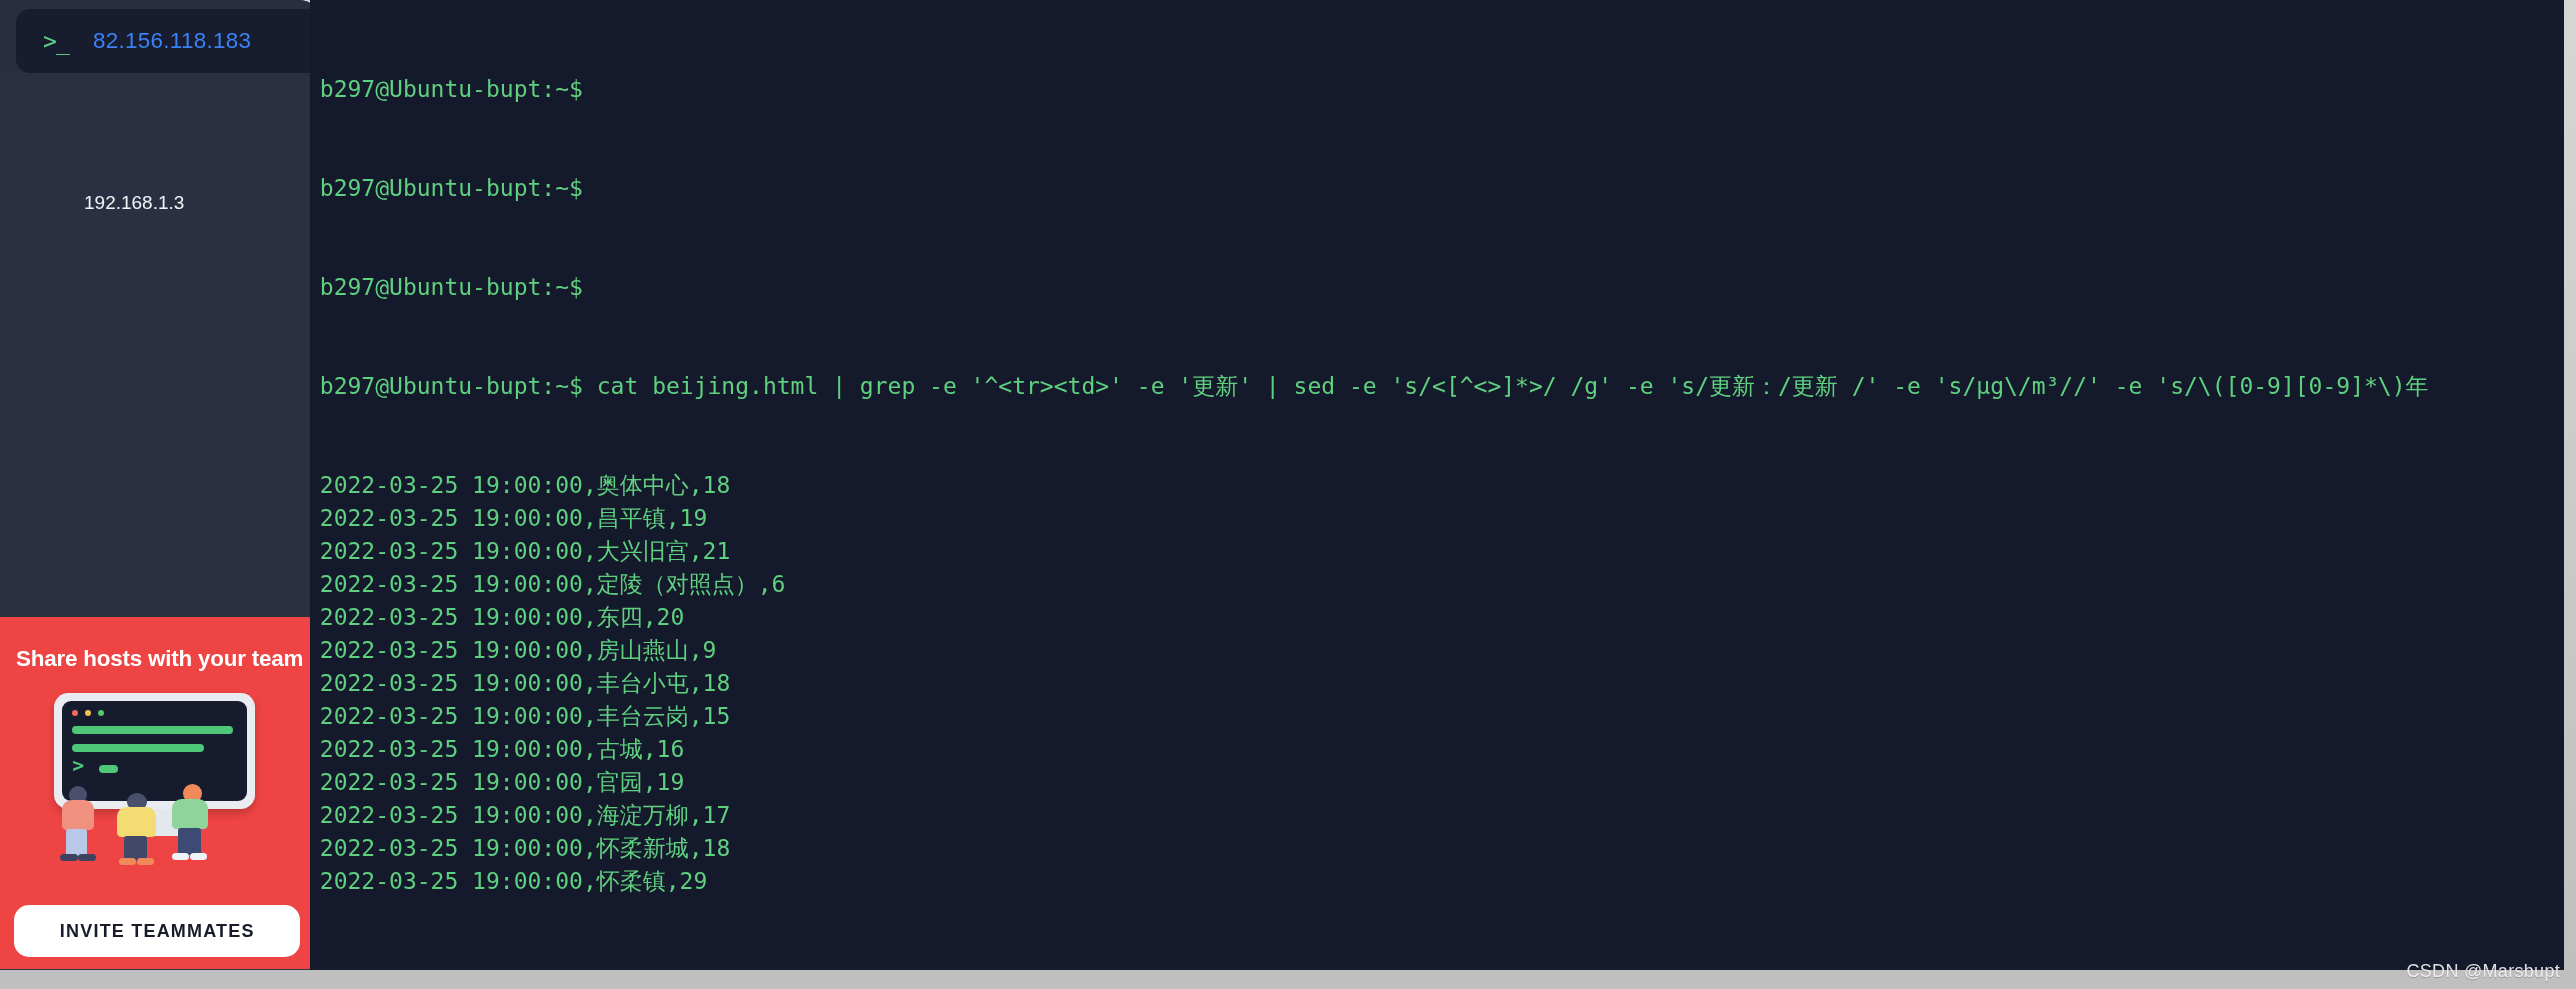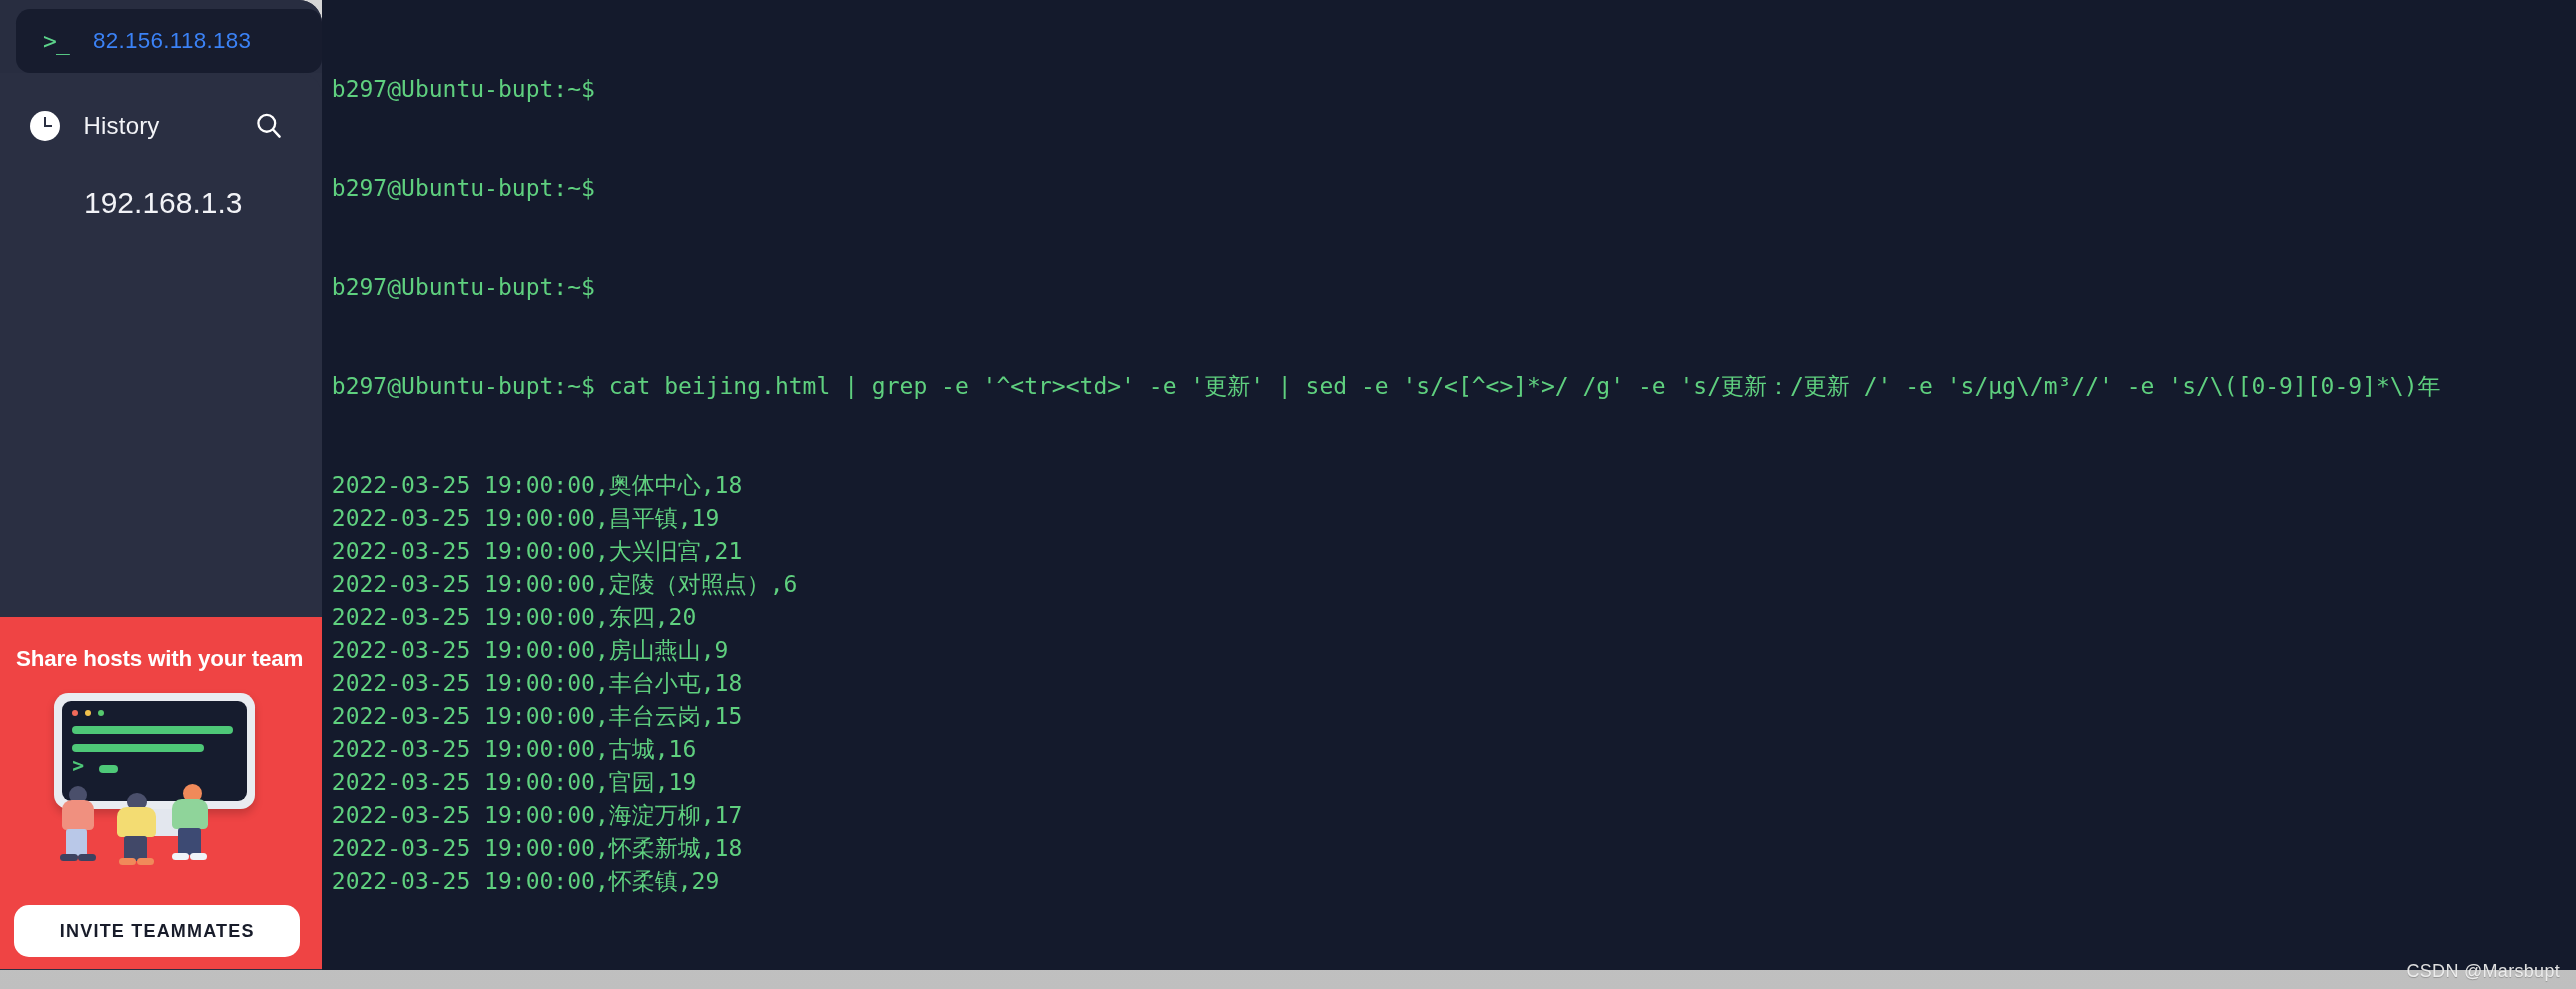--- a/index.html
+++ b/index.html
@@ -91,21 +91,21 @@
   .search-icon svg { display: block; }
 
   .history-item {
     position: absolute; left: 0; top: 106px;
     width: 322px; height: 47px;
     display: flex; align-items: center;
   }
   .history-item span {
     margin-left: 84px;
     color: #f2f3f7;
-    font-size: 30px;
+    font-size: 19px;
   }
 
   
   #promo {
     position: absolute; left: 0; top: 617px;
     width: 342px; height: 352px;
     background: #ef4444;
     border-top-right-radius: 3.6px;
     overflow: hidden;
   }
@@ -167,21 +167,21 @@
     display: flex; align-items: center; justify-content: center;
     color: #181c2a;
     font-size: 18px;
     font-weight: bold;
     letter-spacing: 1.2px;
     cursor: pointer;
   }
 
   
   #terminal {
-    position: absolute; left: 322px; top: 0;
+    position: absolute; left: 310px; top: 0;
     width: 2254px; height: 970px;
     background: #141a2c;
     font-family: "DejaVu Sans Mono", "Liberation Mono", monospace;
     font-size: 23px;
     line-height: 33px;
     color: #5fd07f;
     padding: 7.2px 0 0 9.8px;
     overflow: hidden;
     white-space: pre;
   }
@@ -213,30 +213,20 @@
 
     <div class="tabstrip">
       <div class="tab-active">
         <span class="tab-prompt-icon">&gt;_</span>
         <span class="tab-label">82.156.118.183</span>
       </div>
     </div>
 
     <div class="panel">
 
-      <div class="history-head">
-        <span class="clock-icon"></span>
-        <span class="history-label">History</span>
-        <span class="search-icon">
-          <svg width="30" height="30" viewBox="0 0 34 34">
-            <circle cx="14.5" cy="14" r="9.5" fill="none" stroke="#ffffff" stroke-width="2.6"></circle>
-            <line x1="21.5" y1="21" x2="29" y2="29" stroke="#ffffff" stroke-width="2.8" stroke-linecap="round"></line>
-          </svg>
-        </span>
-      </div>
 
       <div class="history-item">
         <span>192.168.1.3</span>
       </div>
 
     </div>
 
     <div id="promo">
       <div class="promo-title">Share hosts with your team</div>
 

